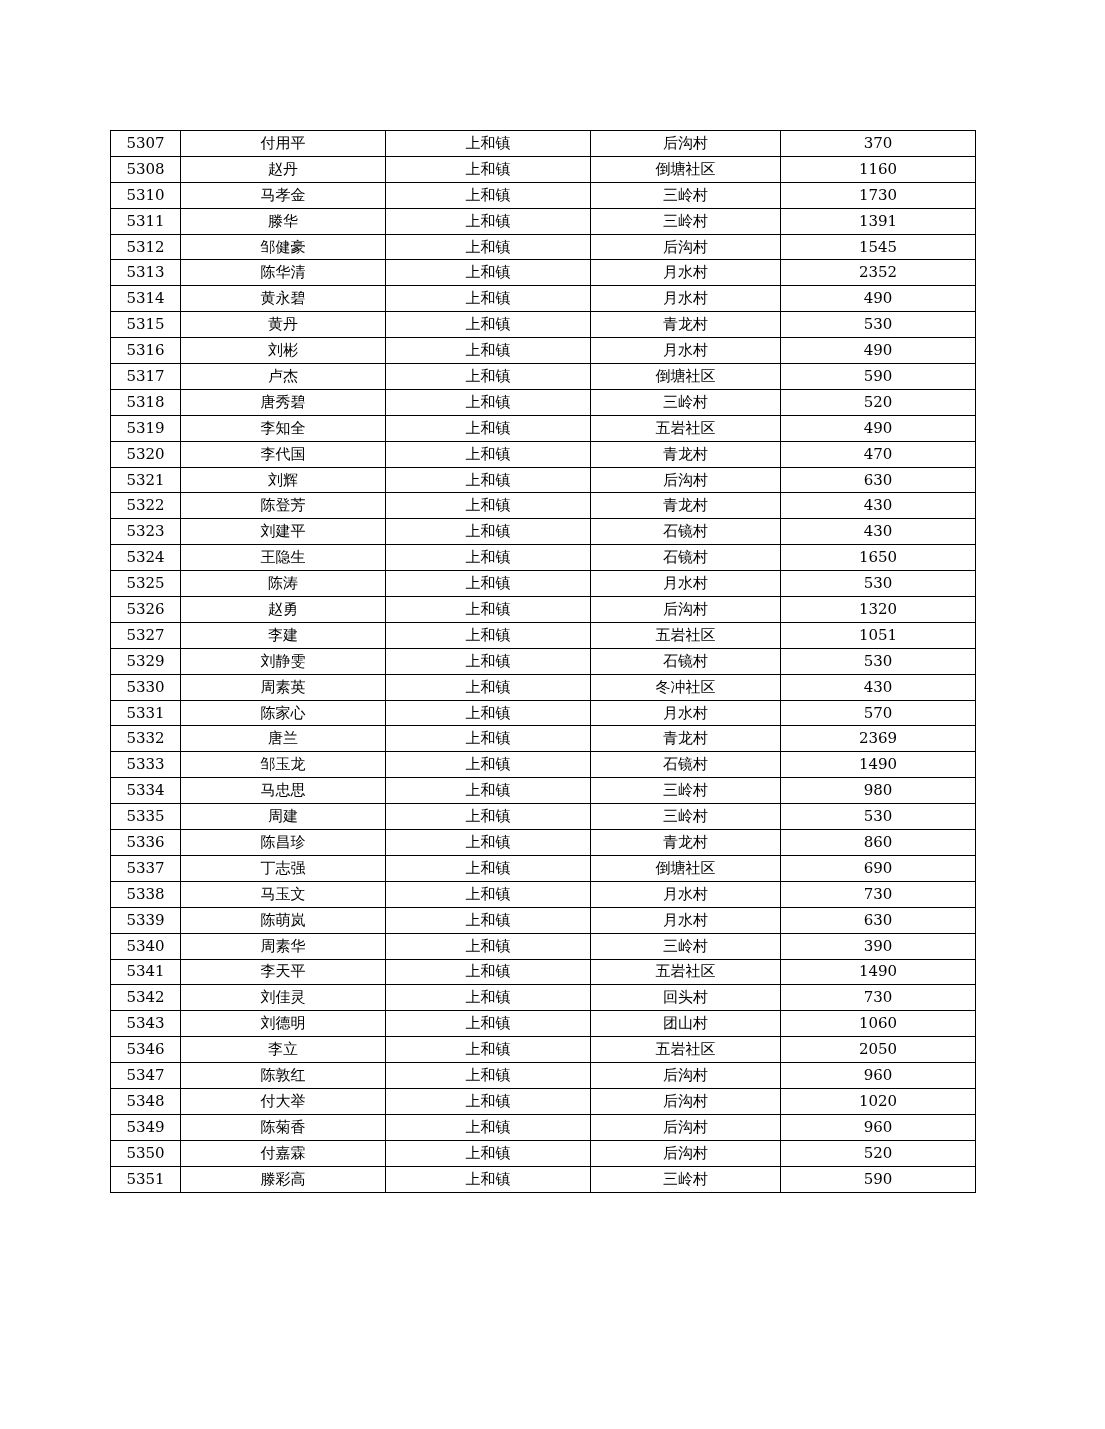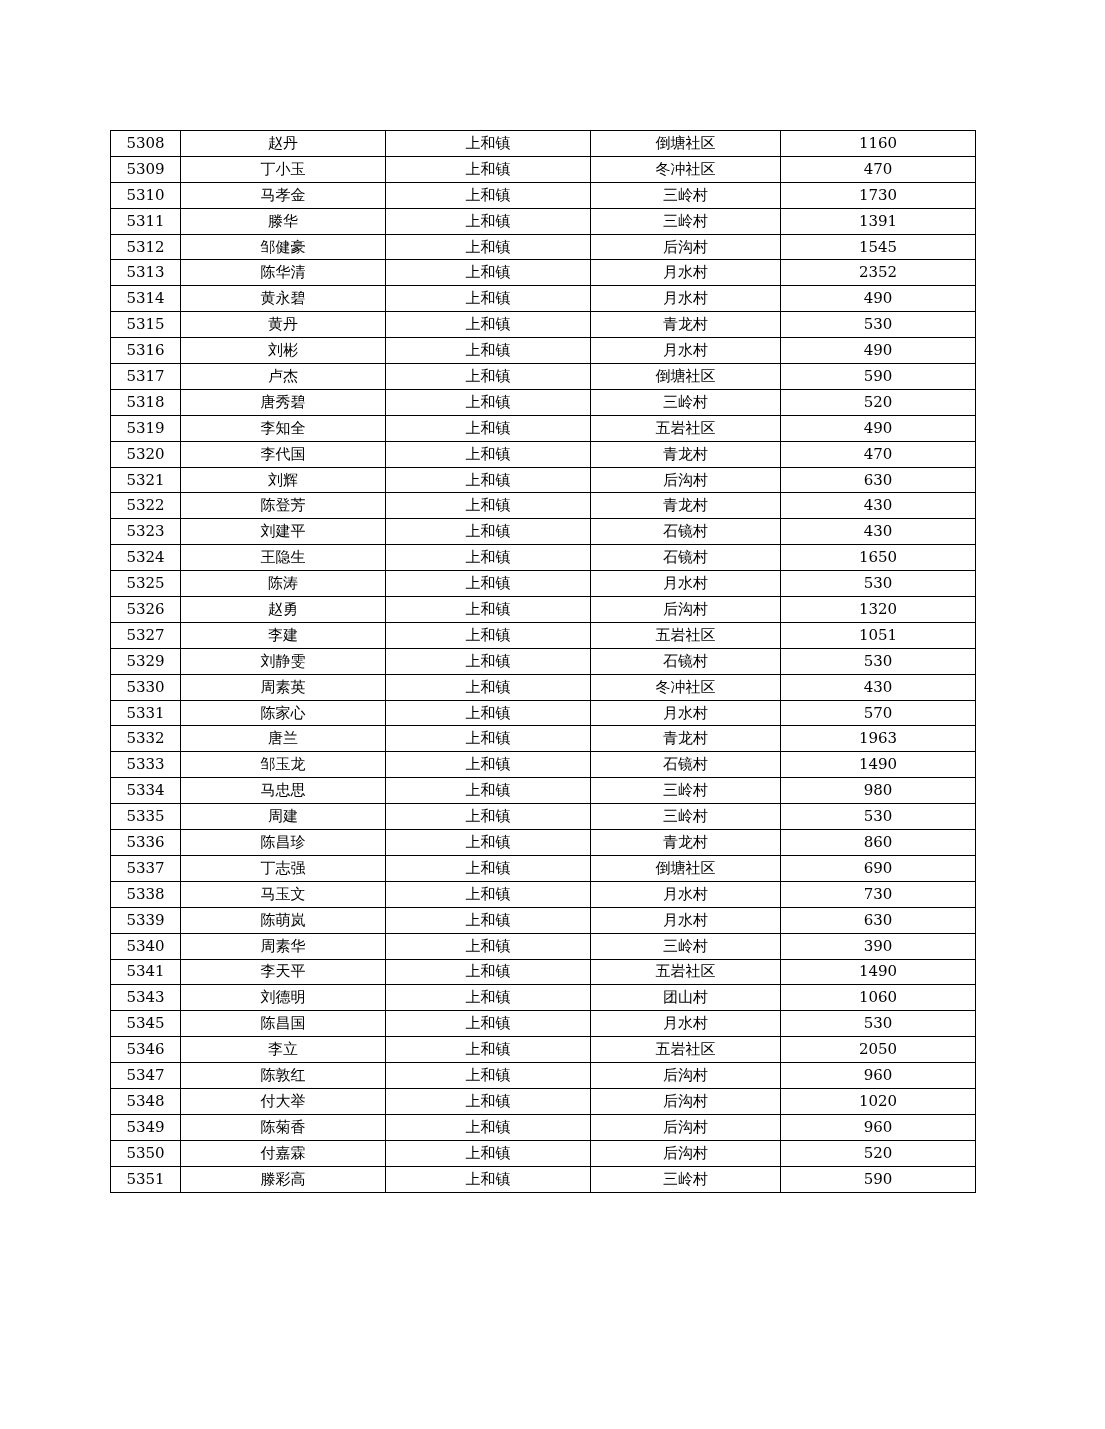--- a/index.html
+++ b/index.html
@@ -49,34 +49,34 @@
   <table class="data-table">
     <colgroup>
       <col class="c-id">
       <col class="c-name">
       <col class="c-town">
       <col class="c-vill">
       <col class="c-amt">
     </colgroup>
     <tbody>
         <tr>
+          <td>5307</td>
+          <td>付用平</td>
+          <td>上和镇</td>
+          <td>后沟村</td>
+          <td>370</td>
+        </tr>
+        <tr>
           <td>5308</td>
           <td>赵丹</td>
           <td>上和镇</td>
           <td>倒塘社区</td>
           <td>1160</td>
         </tr>
         <tr>
-          <td>5309</td>
-          <td>丁小玉</td>
-          <td>上和镇</td>
-          <td>冬冲社区</td>
-          <td>470</td>
-        </tr>
-        <tr>
           <td>5310</td>
           <td>马孝金</td>
           <td>上和镇</td>
           <td>三岭村</td>
           <td>1730</td>
         </tr>
         <tr>
           <td>5311</td>
           <td>滕华</td>
           <td>上和镇</td>
@@ -214,21 +214,21 @@
           <td>陈家心</td>
           <td>上和镇</td>
           <td>月水村</td>
           <td>570</td>
         </tr>
         <tr>
           <td>5332</td>
           <td>唐兰</td>
           <td>上和镇</td>
           <td>青龙村</td>
-          <td>1963</td>
+          <td>2369</td>
         </tr>
         <tr>
           <td>5333</td>
           <td>邹玉龙</td>
           <td>上和镇</td>
           <td>石镜村</td>
           <td>1490</td>
         </tr>
         <tr>
           <td>5334</td>
@@ -280,32 +280,32 @@
           <td>390</td>
         </tr>
         <tr>
           <td>5341</td>
           <td>李天平</td>
           <td>上和镇</td>
           <td>五岩社区</td>
           <td>1490</td>
         </tr>
         <tr>
+          <td>5342</td>
+          <td>刘佳灵</td>
+          <td>上和镇</td>
+          <td>回头村</td>
+          <td>730</td>
+        </tr>
+        <tr>
           <td>5343</td>
           <td>刘德明</td>
           <td>上和镇</td>
           <td>团山村</td>
           <td>1060</td>
-        </tr>
-        <tr>
-          <td>5345</td>
-          <td>陈昌国</td>
-          <td>上和镇</td>
-          <td>月水村</td>
-          <td>530</td>
         </tr>
         <tr>
           <td>5346</td>
           <td>李立</td>
           <td>上和镇</td>
           <td>五岩社区</td>
           <td>2050</td>
         </tr>
         <tr>
           <td>5347</td>

